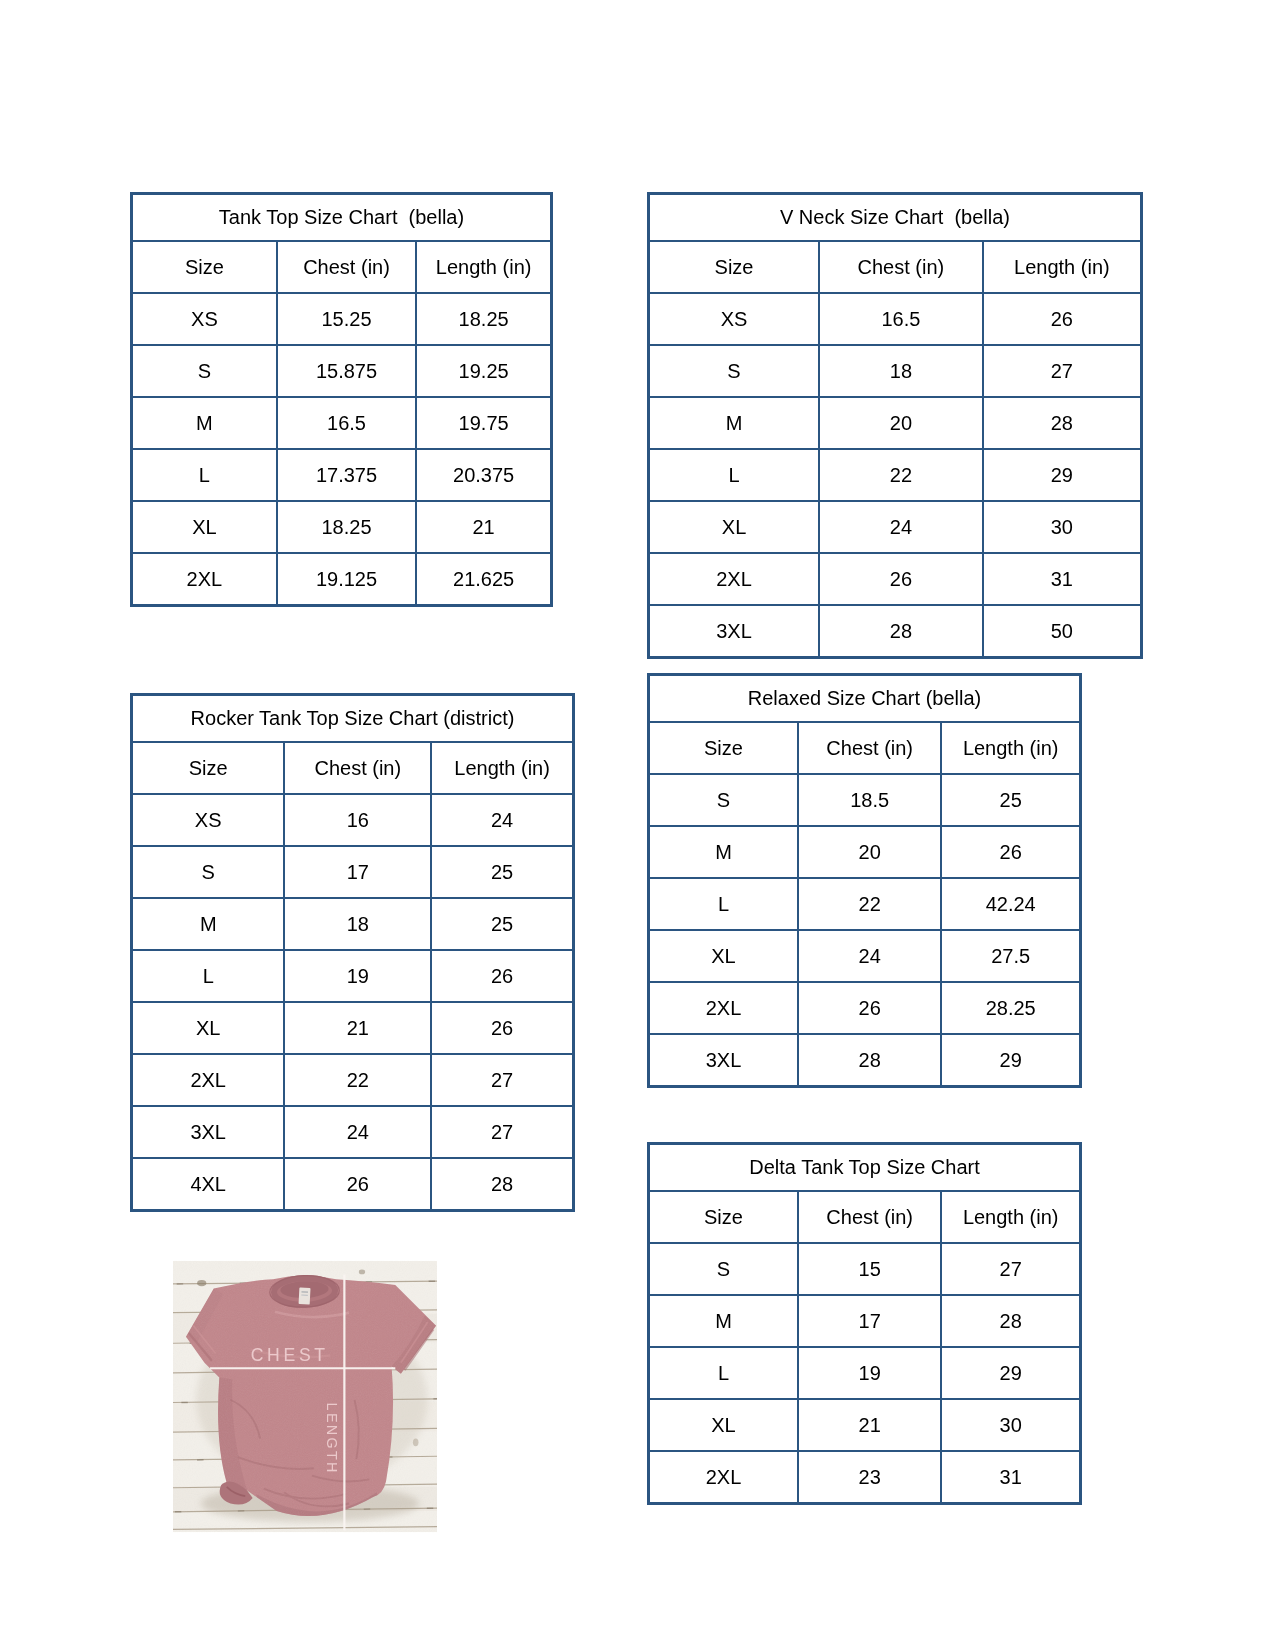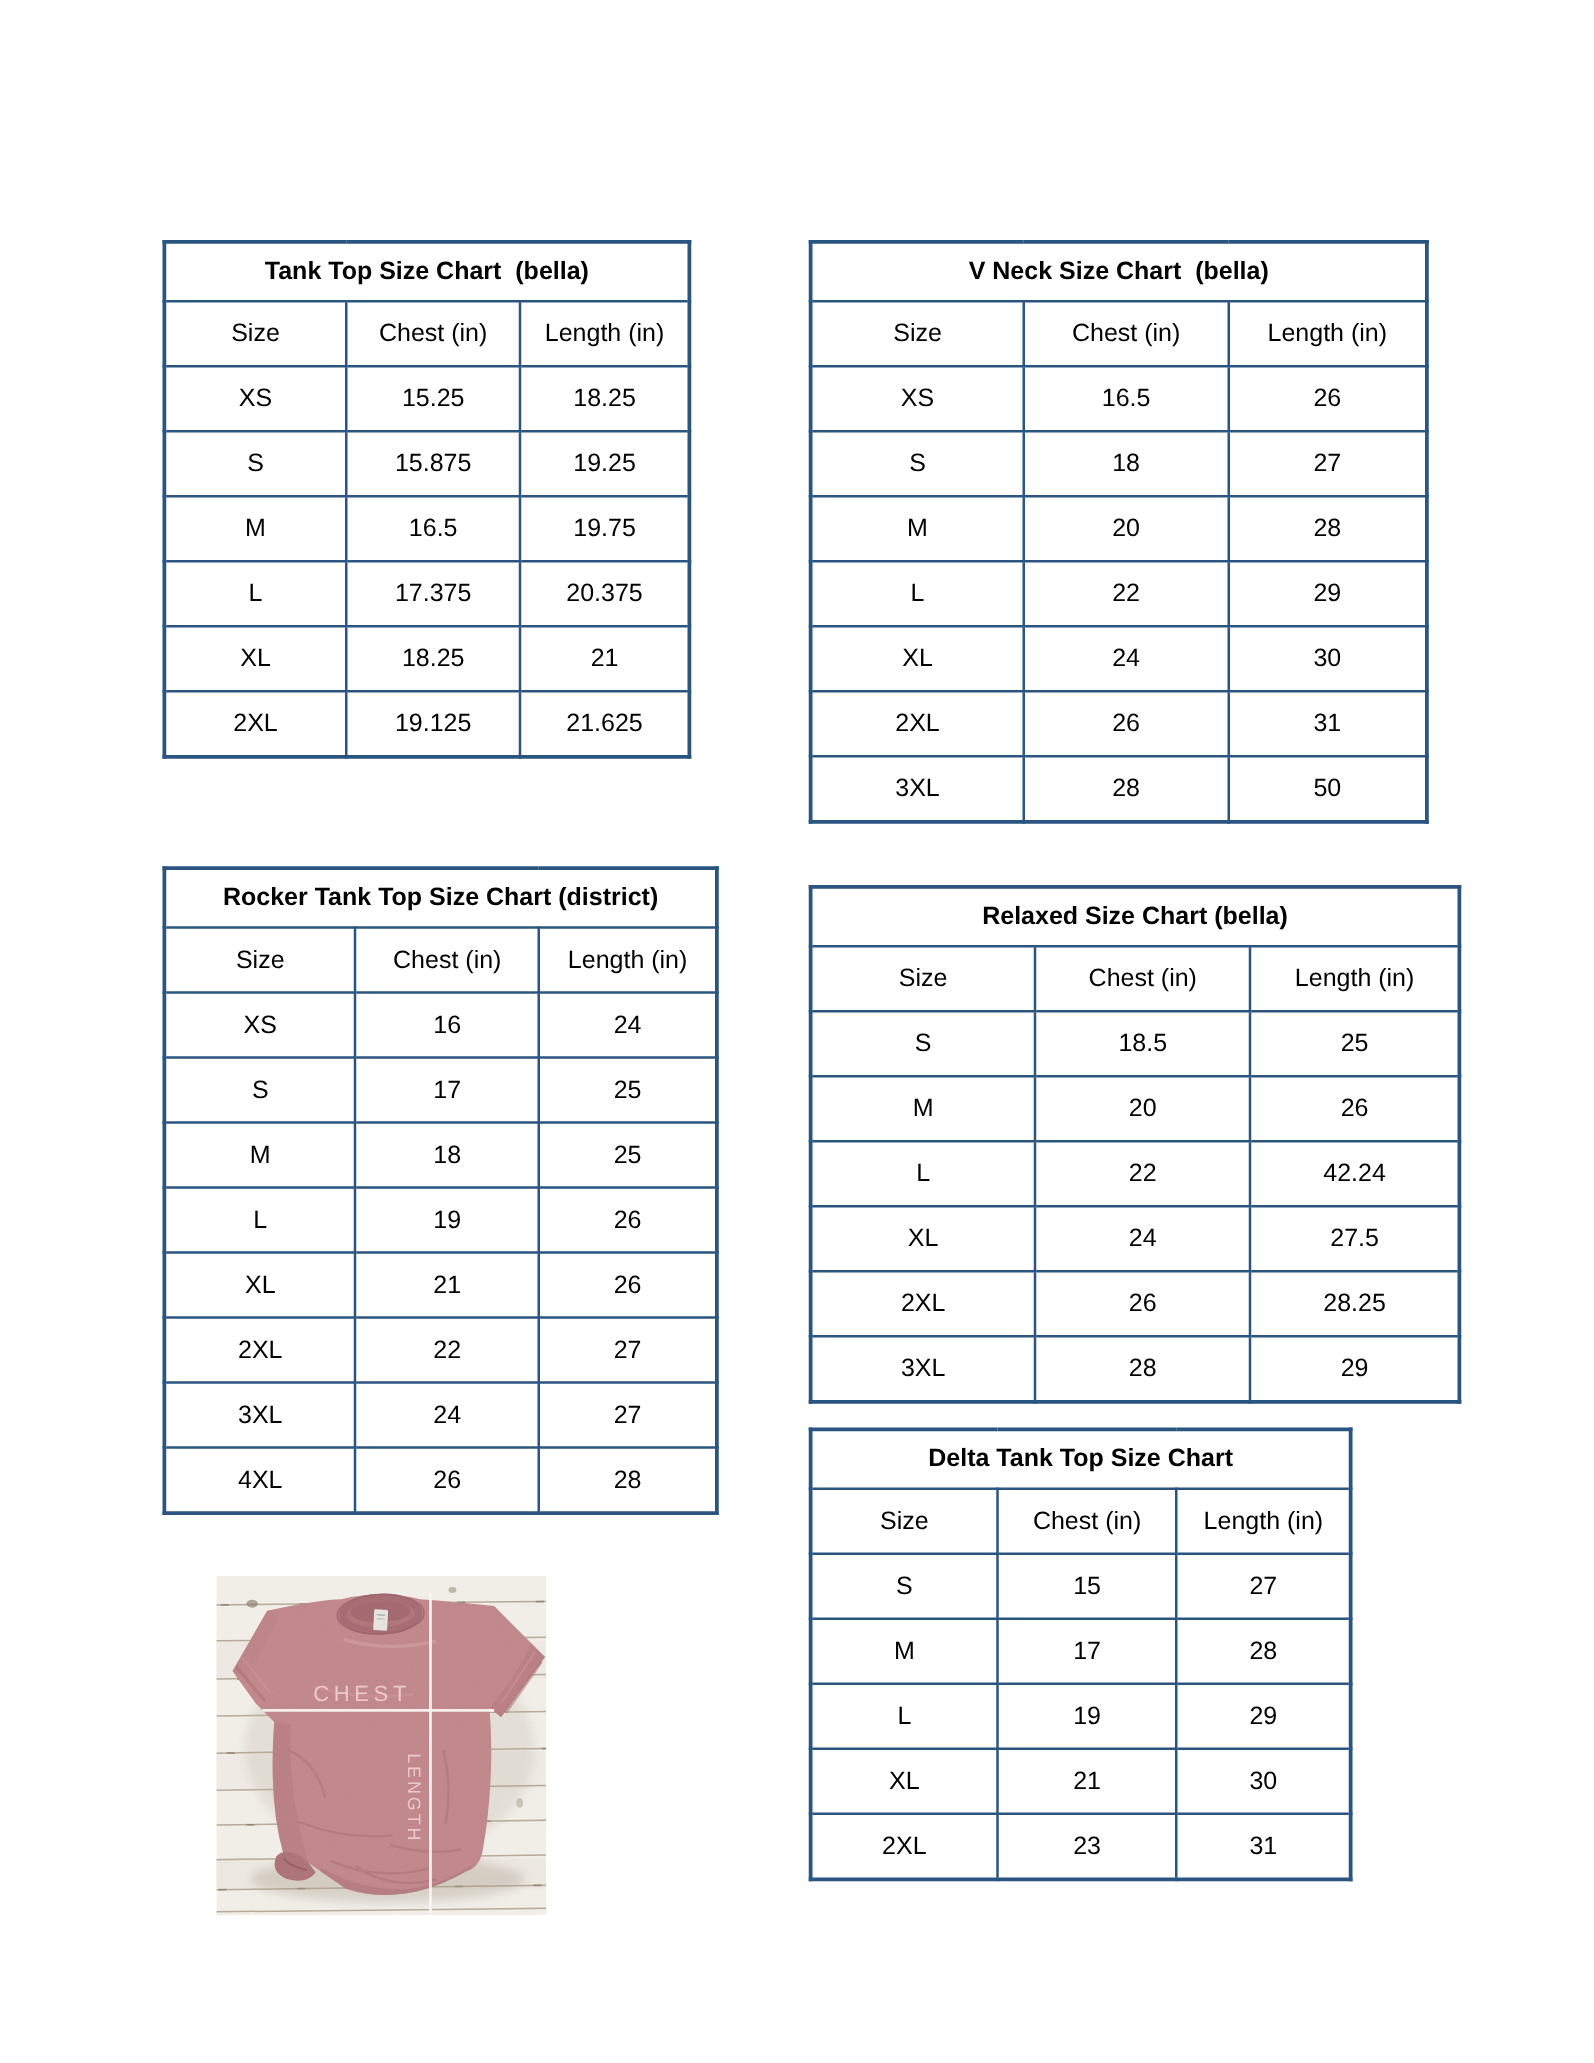--- a/index.html
+++ b/index.html
@@ -20,28 +20,28 @@
   table.size-chart{
     position:absolute;border-collapse:collapse;table-layout:fixed;
     background:#fff;border:3px solid var(--table-border-color);
     text-align:center;font-size:20px;color:var(--table-text-color);
   }
   table.size-chart th,table.size-chart td{
     border:2px solid var(--table-border-color);
     font-weight:normal;padding:0;vertical-align:middle;
   }
   table.size-chart tr.title-row th{
-    font-weight:bold;font-size:20px;height:45px;white-space:pre;
+    font-weight:normal;font-size:20px;height:45px;white-space:pre;
   }
   table.size-chart tr.header-row th{height:50px;}
   table.size-chart tr.data-row td{height:50px;}
   .t-tank   {left:130px;top:192px;width:423px;}
   .t-vneck  {left:647px;top:192px;width:496px;}
   .t-rocker {left:130px;top:693px;width:445px;}
-  .t-relaxed{left:647px;top:708px;width:522px;}
+  .t-relaxed{left:647px;top:673px;width:435px;}
   .t-delta  {left:647px;top:1142px;width:435px;}
   col.c1{width:34.6%;} col.c2{width:33.2%;} col.c3{width:32.2%;}
   .photo{
     position:absolute;left:173px;top:1250px;width:264px;height:293px;
   }
   .photo svg{display:block;width:100%;height:100%;}
   .measure-label{
     font-family:"Liberation Sans","DejaVu Sans",sans-serif;
     fill:var(--measure-label-color);
   }

